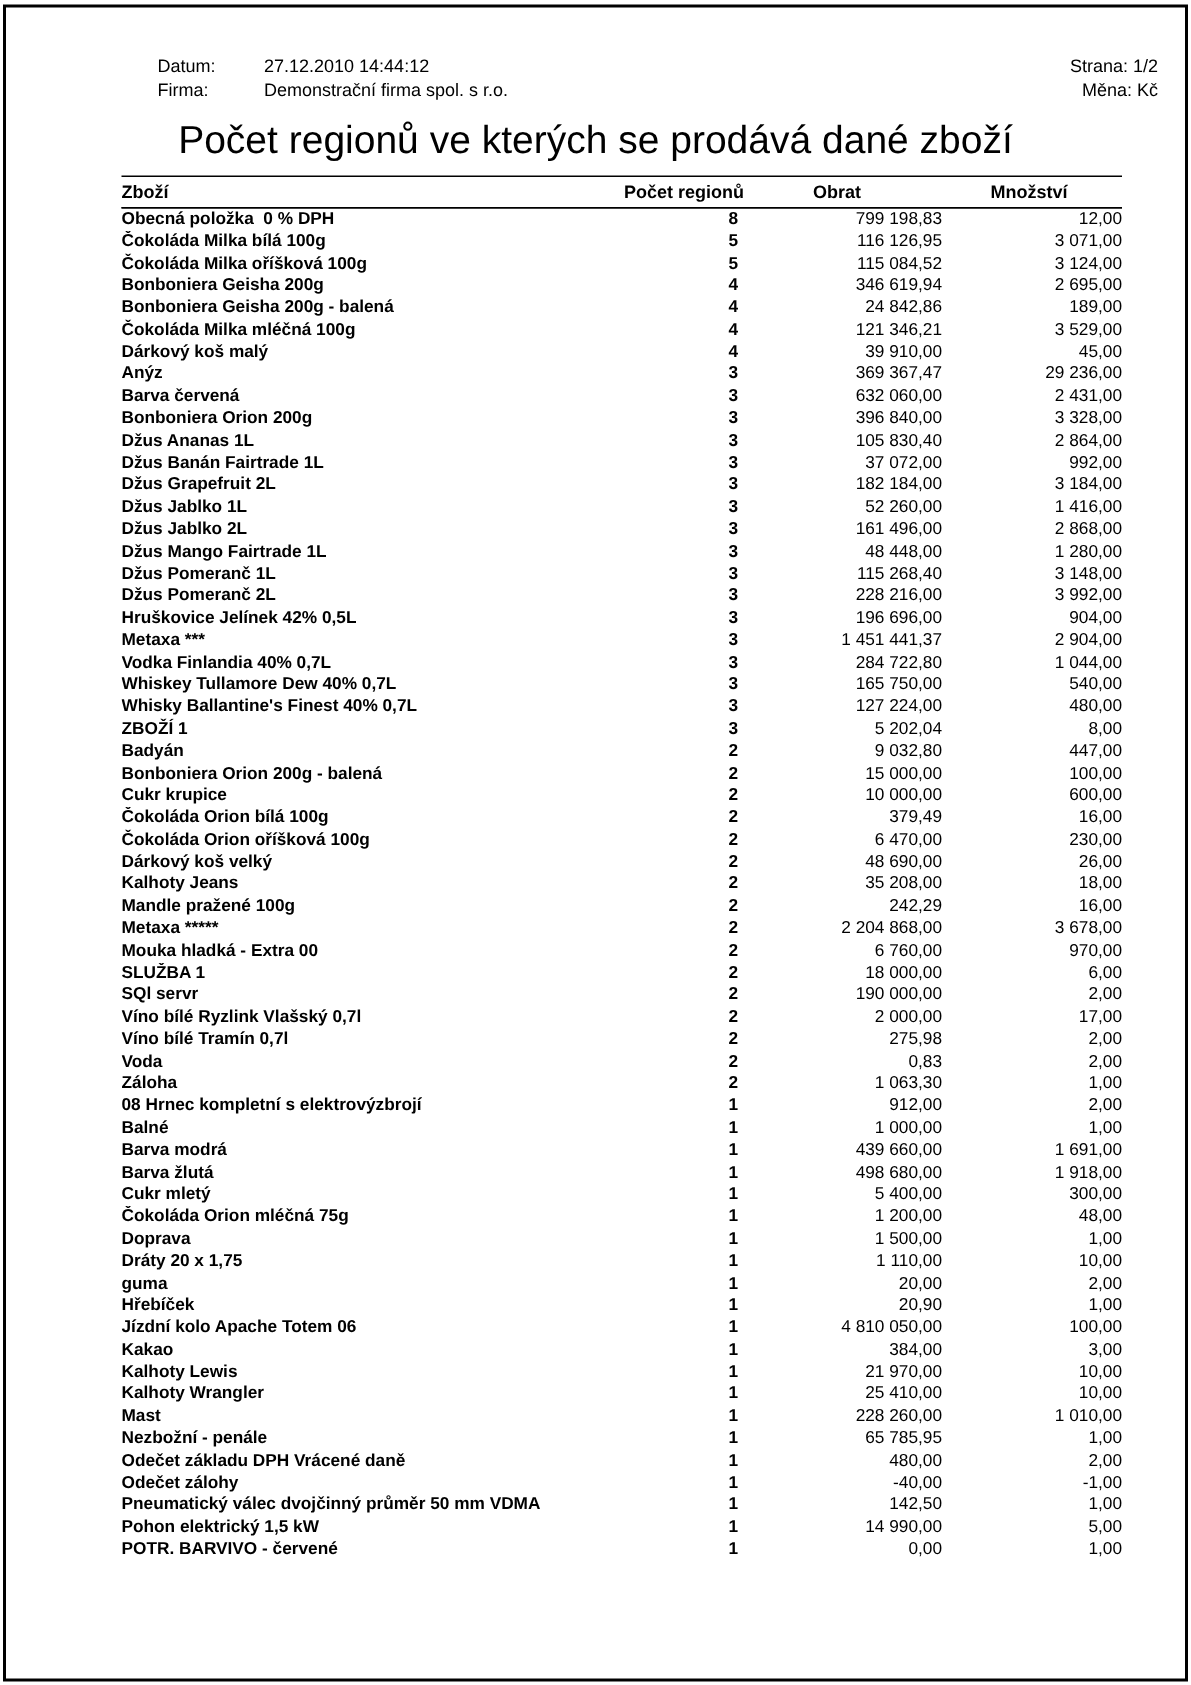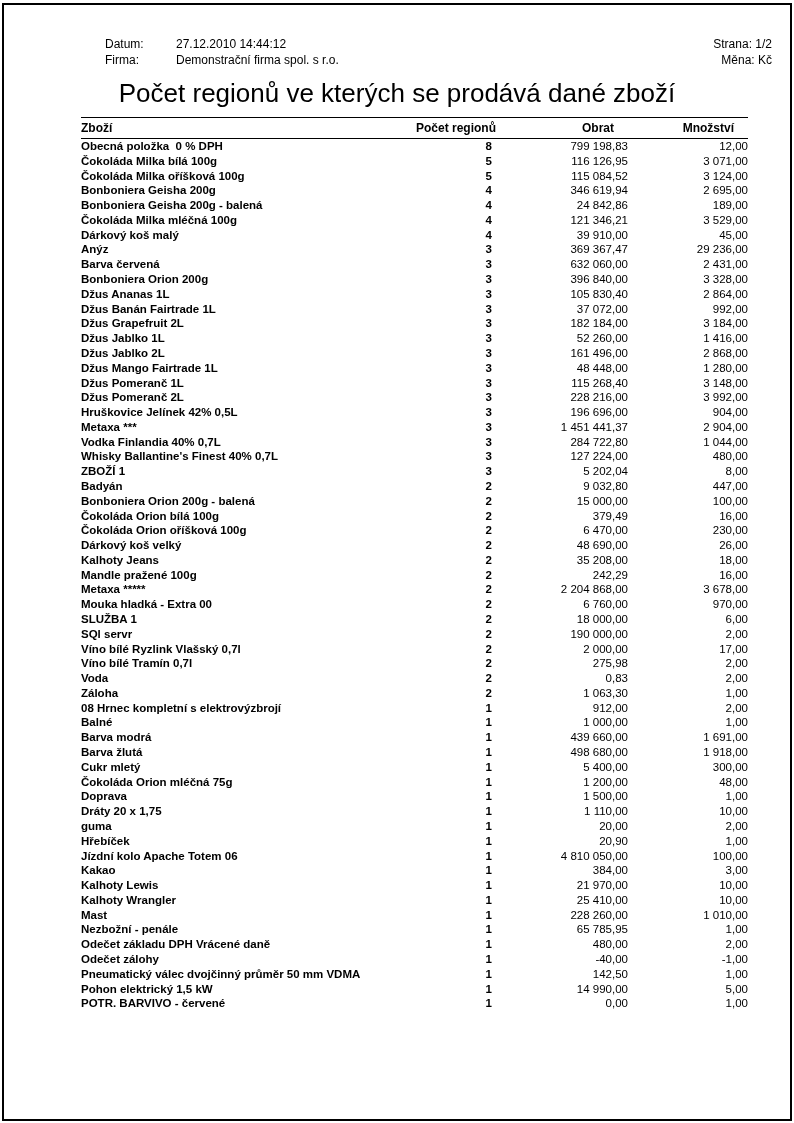--- a/index.html
+++ b/index.html
@@ -36,25 +36,25 @@
     border-collapse:collapse; table-layout:fixed;
   }
   table.report col.c1 { width:335px; }
   table.report col.c2 { width:76px; }
   table.report col.c3 { width:136px; }
   table.report col.c4 { width:120px; }
   table.report th {
     font-size:12px; font-weight:bold;
     border-top:1.5px solid #000;
     border-bottom:1.5px solid #000;
-    padding:3px 14px 3px 0;
+    padding:3px 4px 3px 0;
     white-space:pre;
   }
   table.report th:first-child { text-align:left; }
-  table.report th:not(:first-child) { text-align:right; }
+  table.report th:not(:first-child) { }
   table.report td {
     font-size:11.5px;
     height:14.78px; line-height:14.78px;
     padding:0; vertical-align:middle;
     white-space:pre; overflow:hidden;
   }
   table.report td:first-child { text-align:left; font-weight:bold; }
   table.report td:nth-child(2) { text-align:right; font-weight:bold; }
   table.report td:nth-child(3),
   table.report td:nth-child(4) { text-align:right; font-weight:normal; }
@@ -215,20 +215,26 @@
         <td>1 451 441,37</td>
         <td>2 904,00</td>
       </tr>
       <tr>
         <td>Vodka Finlandia 40% 0,7L</td>
         <td>3</td>
         <td>284 722,80</td>
         <td>1 044,00</td>
       </tr>
       <tr>
+        <td>Whiskey Tullamore Dew 40% 0,7L</td>
+        <td>3</td>
+        <td>165 750,00</td>
+        <td>540,00</td>
+      </tr>
+      <tr>
         <td>Whisky Ballantine's Finest 40% 0,7L</td>
         <td>3</td>
         <td>127 224,00</td>
         <td>480,00</td>
       </tr>
       <tr>
         <td>ZBOŽÍ 1</td>
         <td>3</td>
         <td>5 202,04</td>
         <td>8,00</td>
@@ -237,20 +243,26 @@
         <td>Badyán</td>
         <td>2</td>
         <td>9 032,80</td>
         <td>447,00</td>
       </tr>
       <tr>
         <td>Bonboniera Orion 200g - balená</td>
         <td>2</td>
         <td>15 000,00</td>
         <td>100,00</td>
+      </tr>
+      <tr>
+        <td>Cukr krupice</td>
+        <td>2</td>
+        <td>10 000,00</td>
+        <td>600,00</td>
       </tr>
       <tr>
         <td>Čokoláda Orion bílá 100g</td>
         <td>2</td>
         <td>379,49</td>
         <td>16,00</td>
       </tr>
       <tr>
         <td>Čokoláda Orion oříšková 100g</td>
         <td>2</td>

